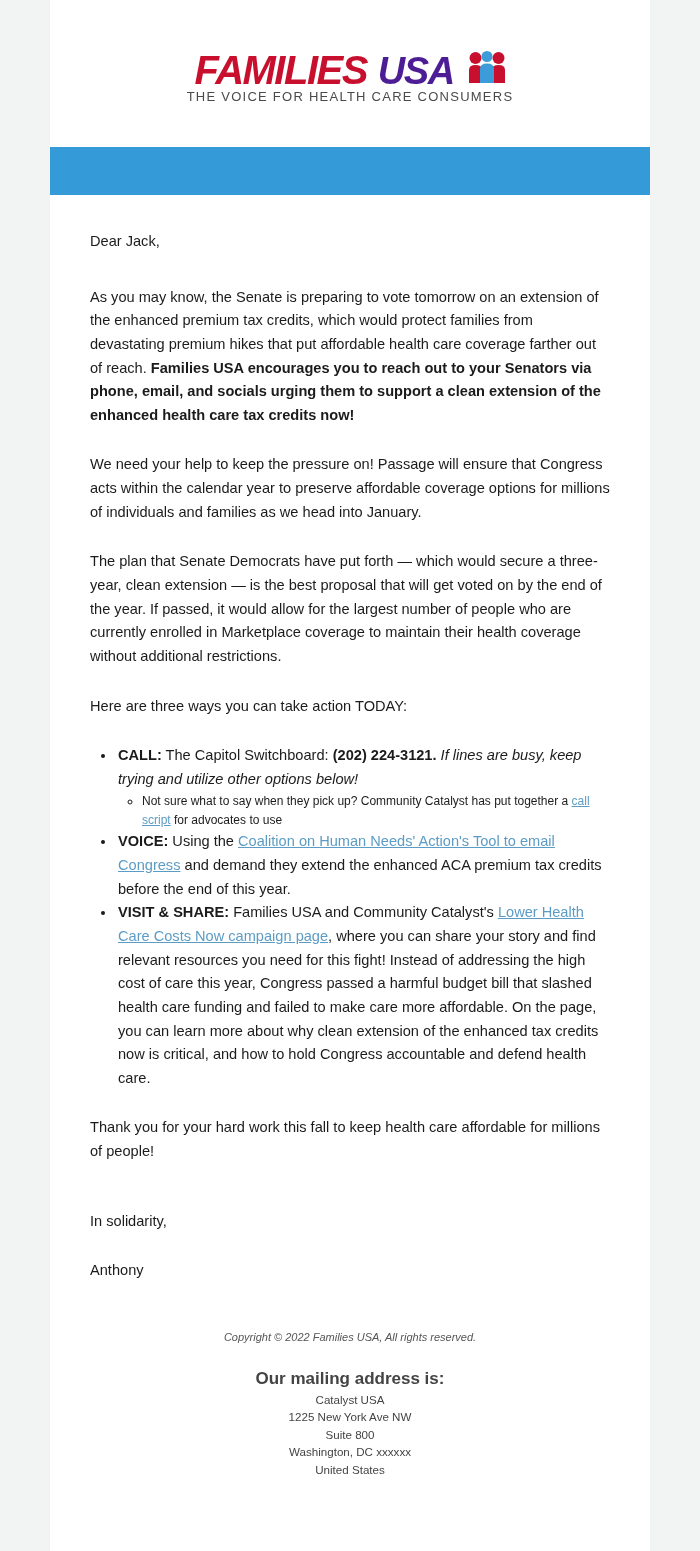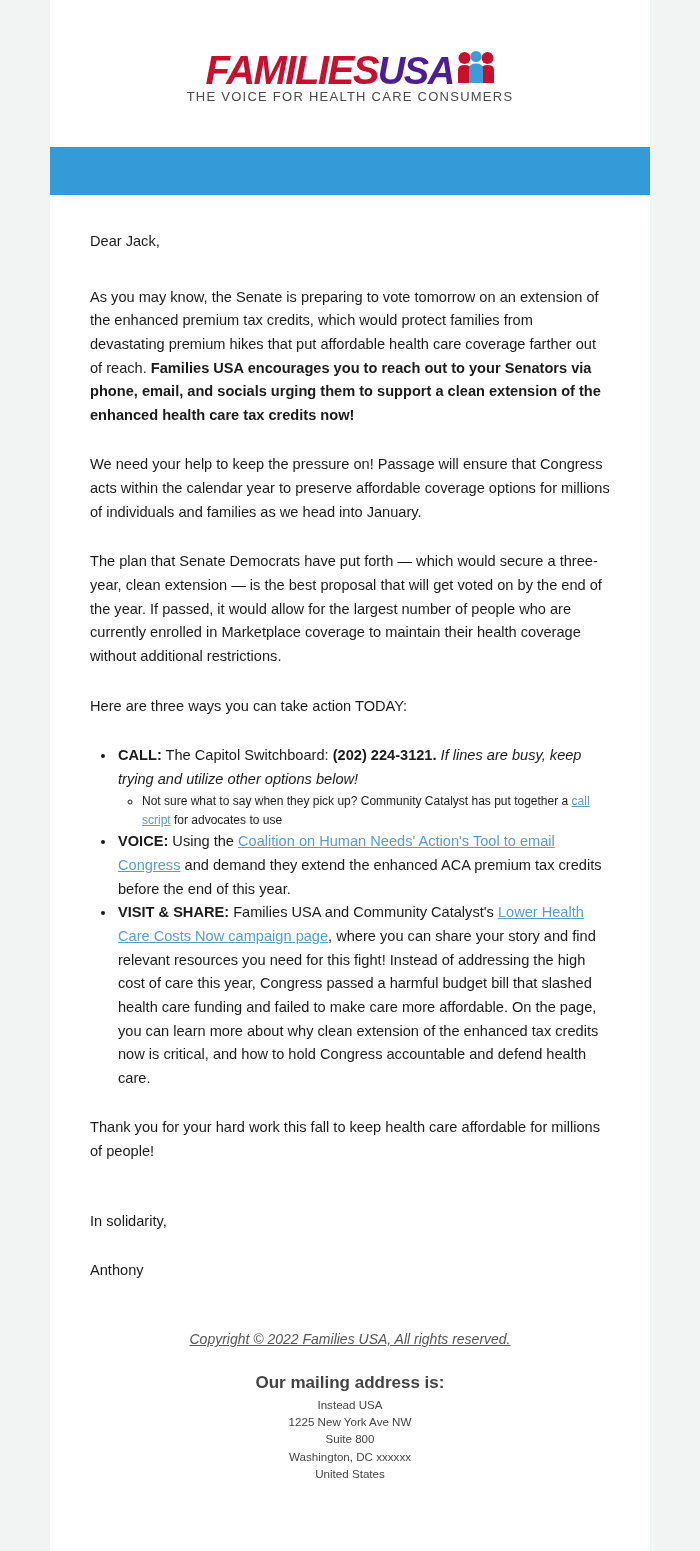--- a/index.html
+++ b/index.html
@@ -29,21 +29,21 @@
   }
   .logo {
     display: inline-block;
     text-align: center;
     line-height: 1;
   }
   .logo-row {
     display: flex;
     align-items: flex-end;
     justify-content: center;
-    gap: 0;
+    gap: 11px;
   }
   .logo-fam {
     font-family: "Liberation Sans", sans-serif;
     font-weight: bold;
     font-style: italic;
     font-size: 40px;
     letter-spacing: -1.5px;
     color: #c8102e;
   }
   .logo-usa {
@@ -117,26 +117,25 @@
 
   .closing { margin-top: 0; }
   .sign-gap { height: 20px; }
 
   
   .footer {
     padding: 10px 40px 26px 40px;
     text-align: center;
   }
   .copyright {
-    font-size: 14px;
+    font-size: 11px;
     font-style: italic;
     color: #555555;
     margin: 0 0 20px 0;
     line-height: 1.5;
-    text-decoration: underline;
   }
   .addr-head {
     font-size: 17px;
     font-weight: bold;
     color: #444444;
     margin: 0;
     line-height: 1.5;
   }
   .addr-line {
     font-size: 11.6px;
@@ -213,21 +212,21 @@
 
     <p>In solidarity,</p>
 
     <p>Anthony</p>
 
   </div>
 
   <div class="footer">
     <p class="copyright">Copyright © 2022 Families USA, All rights reserved.</p>
     <p class="addr-head">Our mailing address is:</p>
-    <p class="addr-line">Instead USA</p>
+    <p class="addr-line">Catalyst USA</p>
     <p class="addr-line">1225 New York Ave NW</p>
     <p class="addr-line">Suite 800</p>
     <p class="addr-line">Washington, DC xxxxxx</p>
     <p class="addr-line">United States</p>
   </div>
 
   <div class="unsub-wrap">
     
   </div>
 

